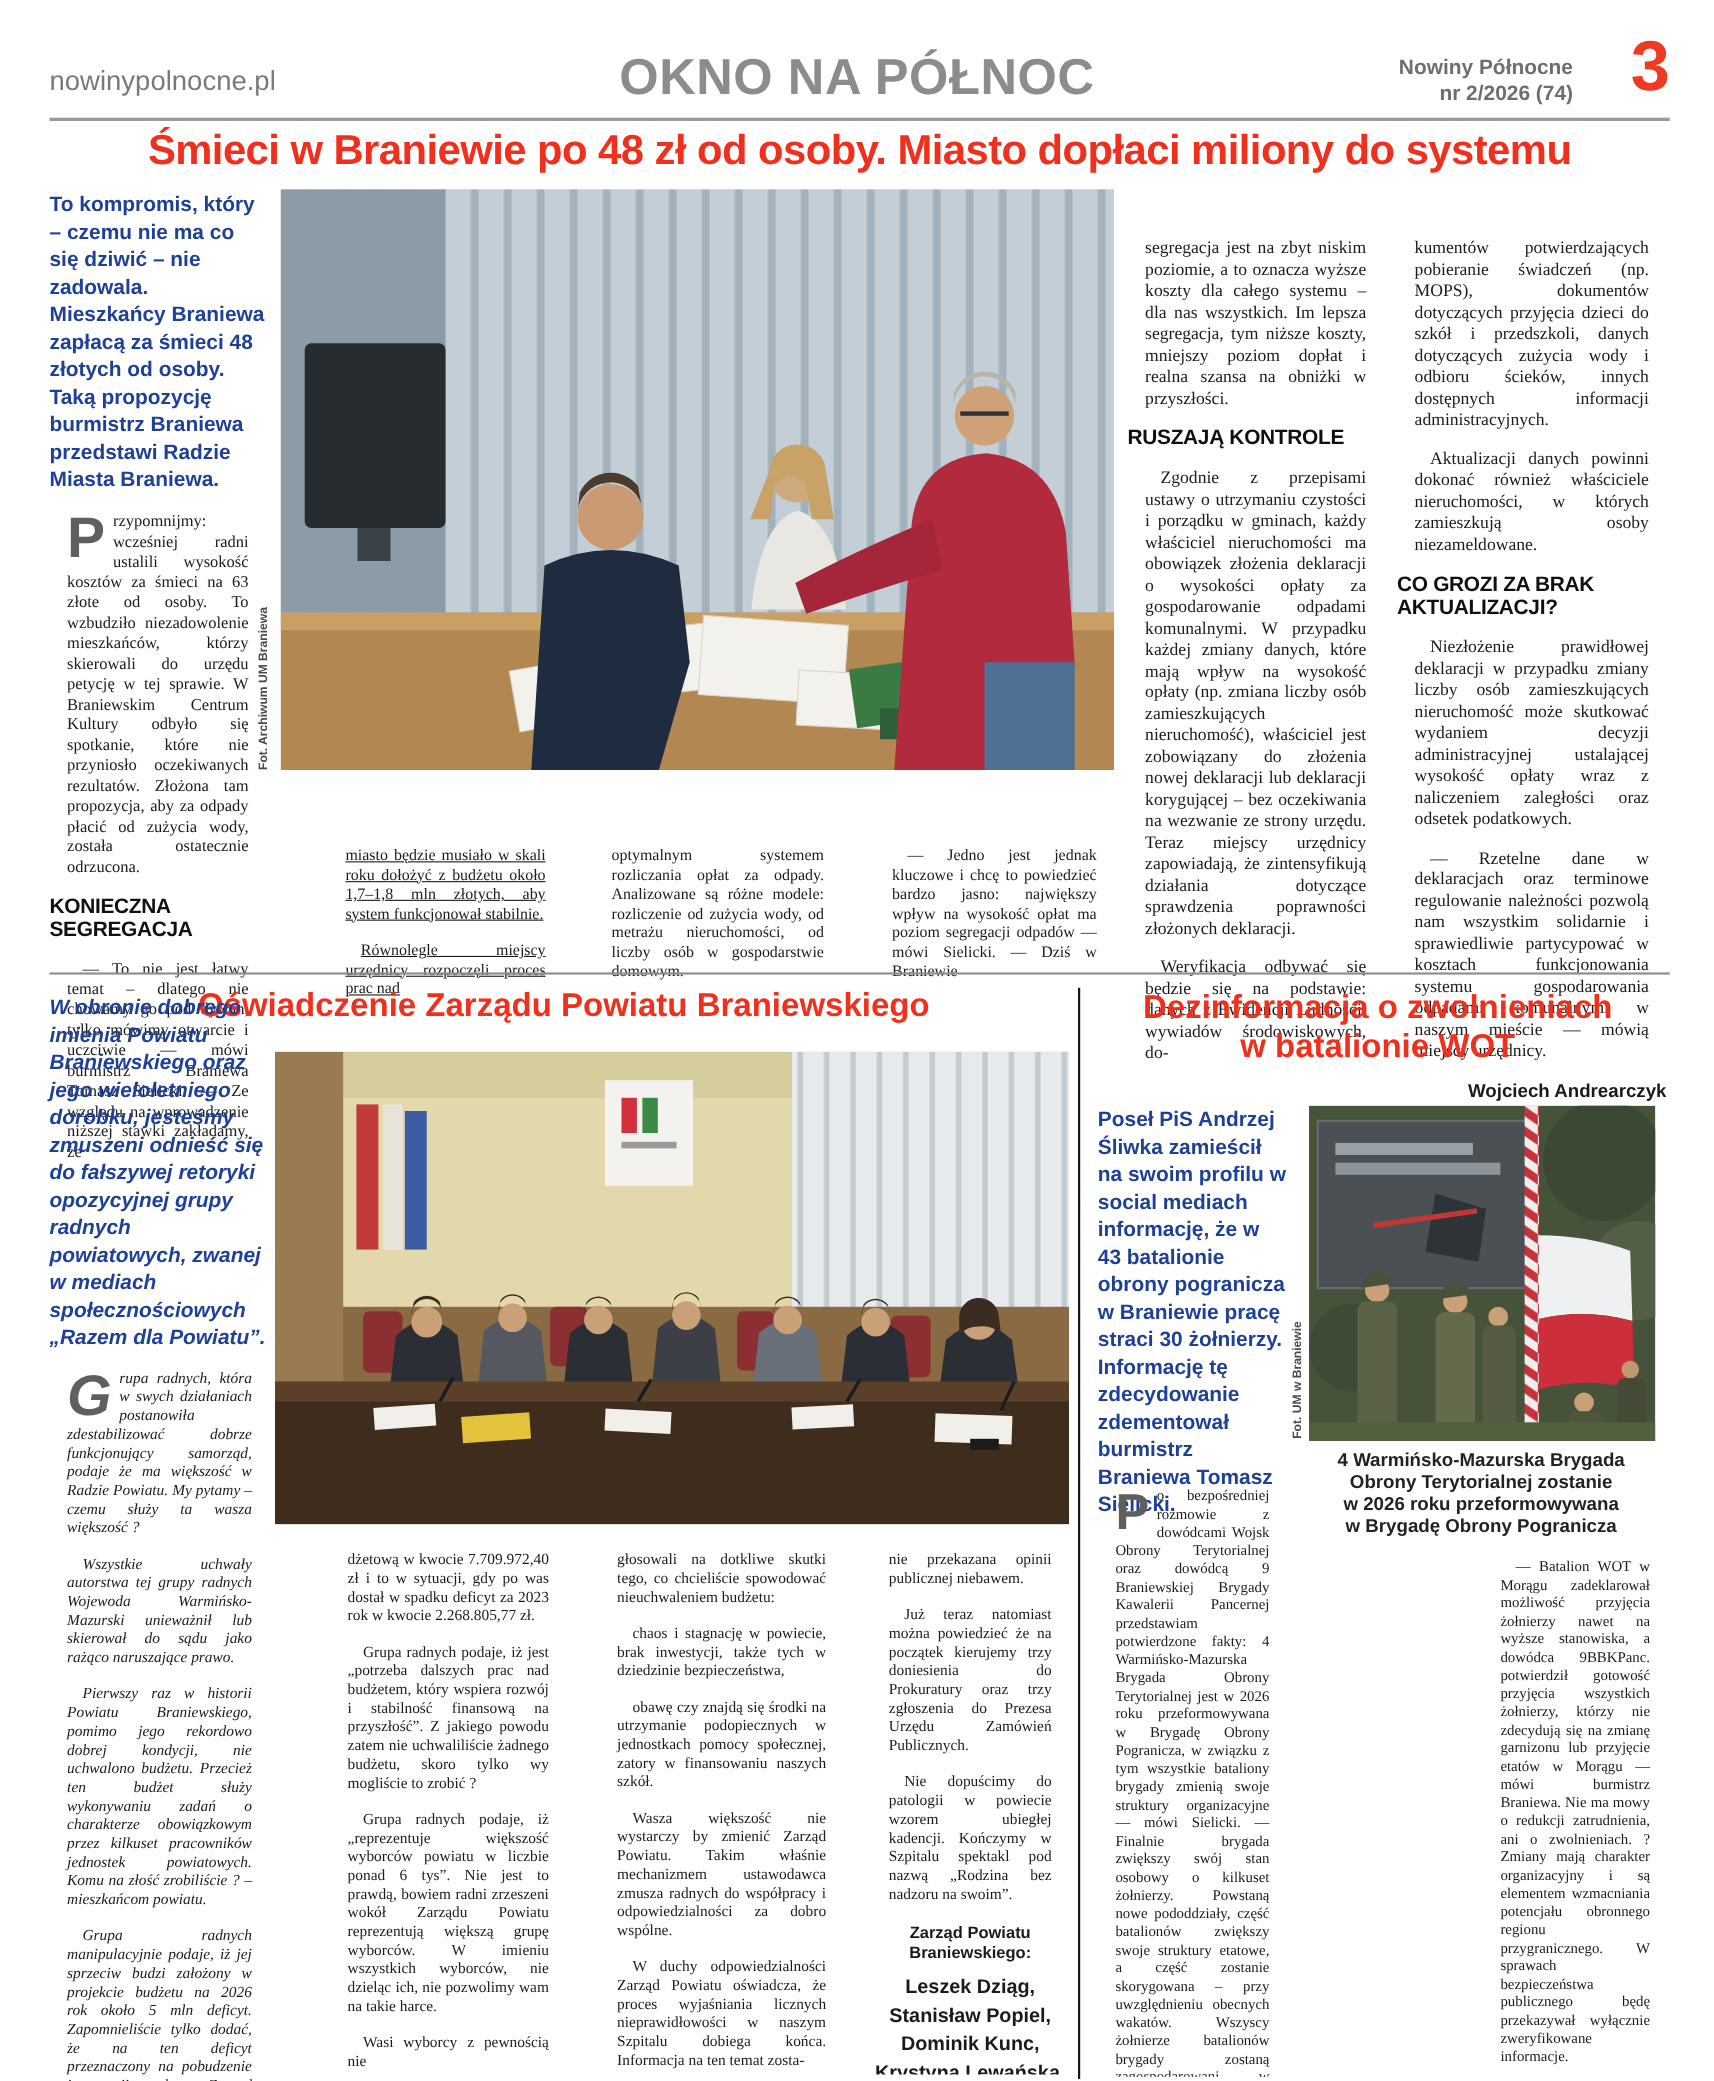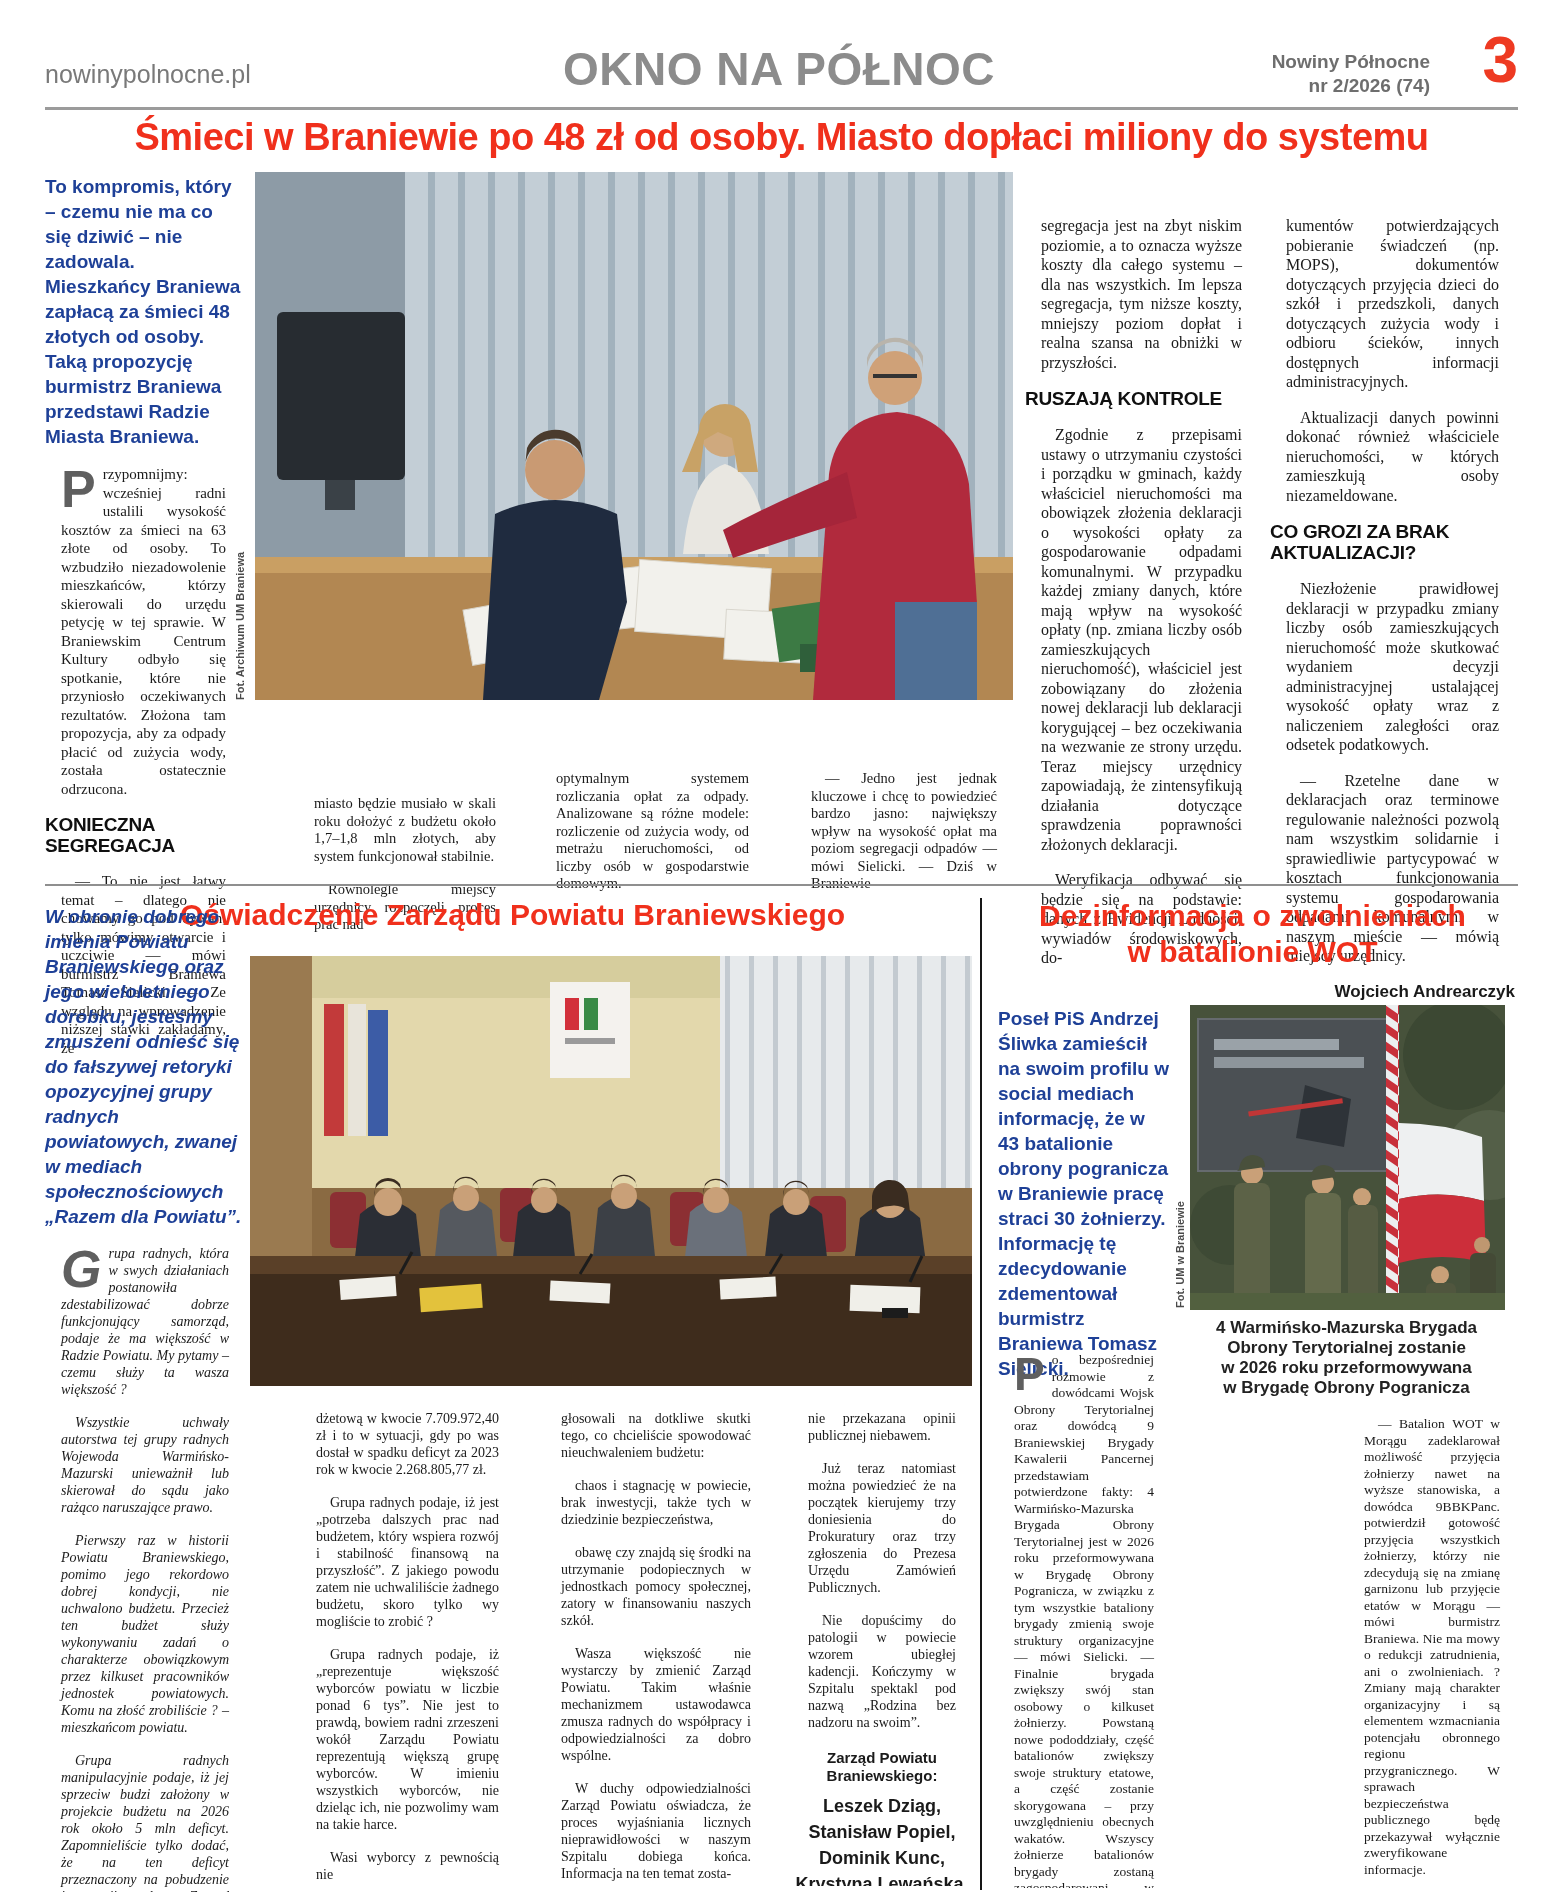--- a/index.html
+++ b/index.html
@@ -110,21 +110,21 @@
       <path d="M558 528 L574 302 Q582 244 642 240 Q702 246 714 312 L722 432 L690 528 Z" fill="#b12a3d"></path>
       <path d="M592 300 Q520 330 468 358 L478 386 Q548 362 602 346 Z" fill="#a5253a"></path>
       <rect x="640" y="430" width="82" height="98" fill="#4f6f95"></rect>
       <circle cx="640" cy="206" r="27" fill="#cfa178"></circle>
       <path d="M612 200 a28 28 0 0 1 56 -4 l0 -12 a30 30 0 0 0 -56 2 Z" fill="#b9b4ab"></path>
       <rect x="618" y="202" width="44" height="4" fill="#333"></rect>
     </svg>
   </div>
   <div class="abs vcredit" style="left:234px;top:520px;height:180px;">Fot. Archiwum UM Braniewa</div>
 
-  <div class="abs bt" style="left:298px;top:779px;width:214px;font-size:14.5px;line-height:17.5px;">
+  <div class="abs bt" style="left:298px;top:754px;width:214px;font-size:14.5px;line-height:17.5px;text-decoration:underline;">
     <p>miasto będzie musiało w skali roku dołożyć z budżetu około 1,7–1,8 mln złotych, aby system funkcjonował stabilnie.</p>
     <p class="ind">Równolegle miejscy urzędnicy rozpoczęli proces prac nad</p>
   </div>
   <div class="abs bt" style="left:540px;top:754px;width:225px;font-size:14.5px;line-height:17.5px;">
     <p>optymalnym systemem rozliczania opłat za odpady. Analizowane są różne modele: rozliczenie od zużycia wody, od metrażu nieruchomości, od liczby osób w gospodarstwie domowym.</p>
   </div>
   <div class="abs bt" style="left:795px;top:754px;width:218px;font-size:14.5px;line-height:17.5px;">
     <p class="ind">— Jedno jest jednak kluczowe i chcę to powiedzieć bardzo jasno: największy wpływ na wysokość opłat ma poziom segregacji odpadów — mówi Sielicki. — Dziś w Braniewie</p>
   </div>
 

